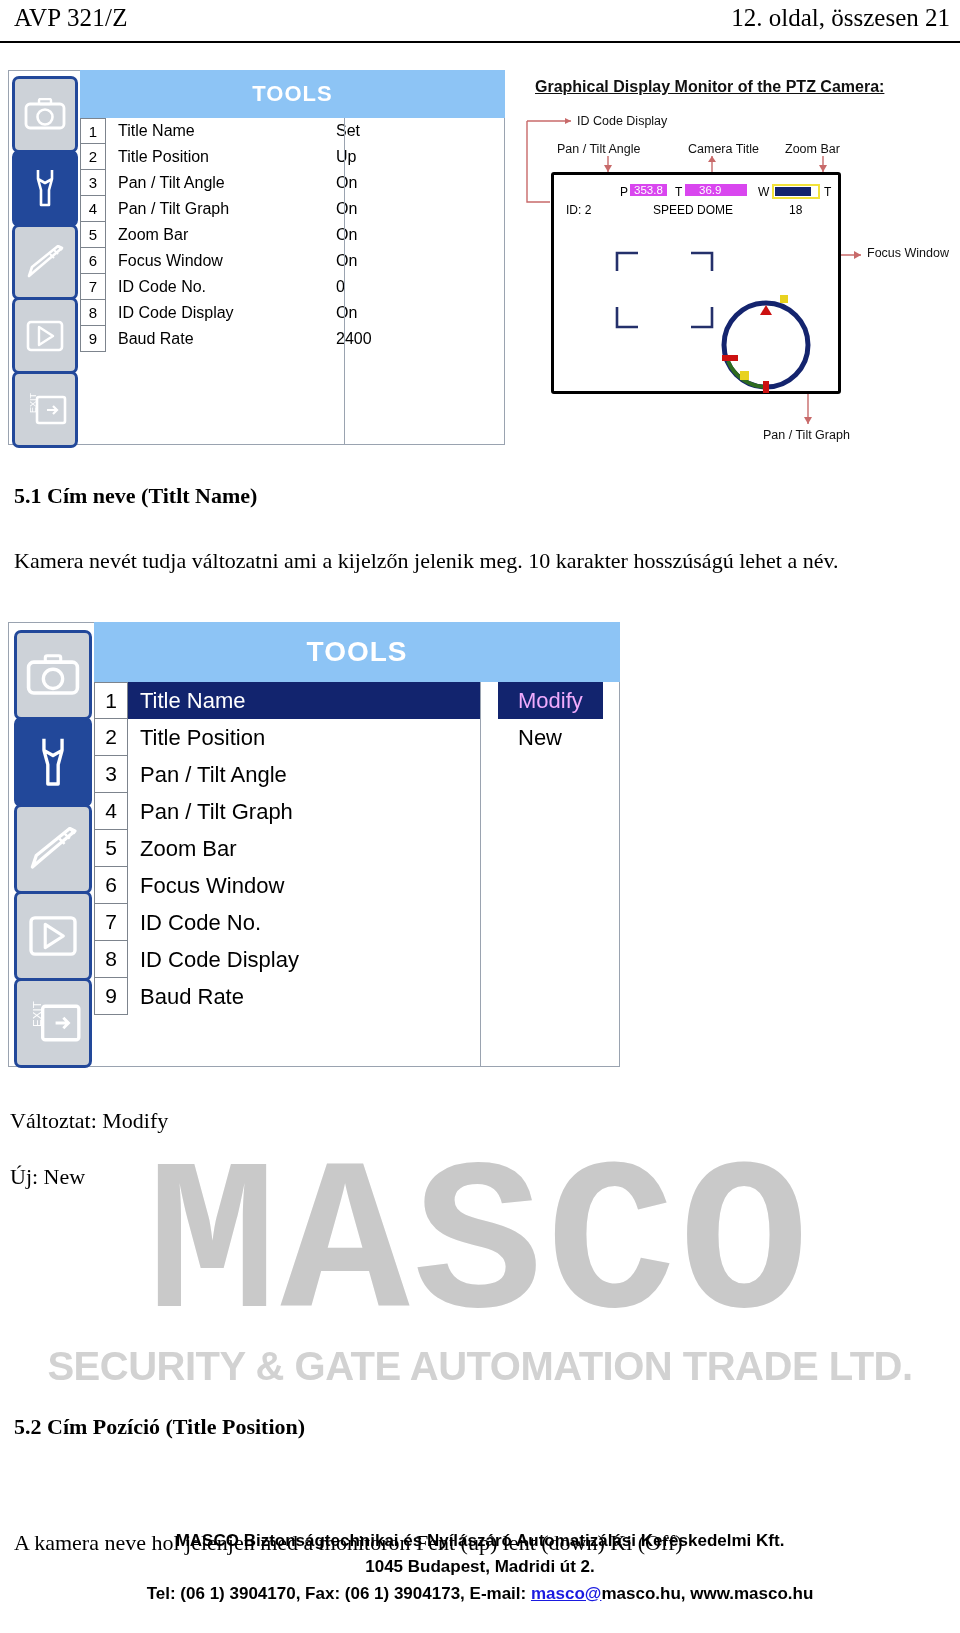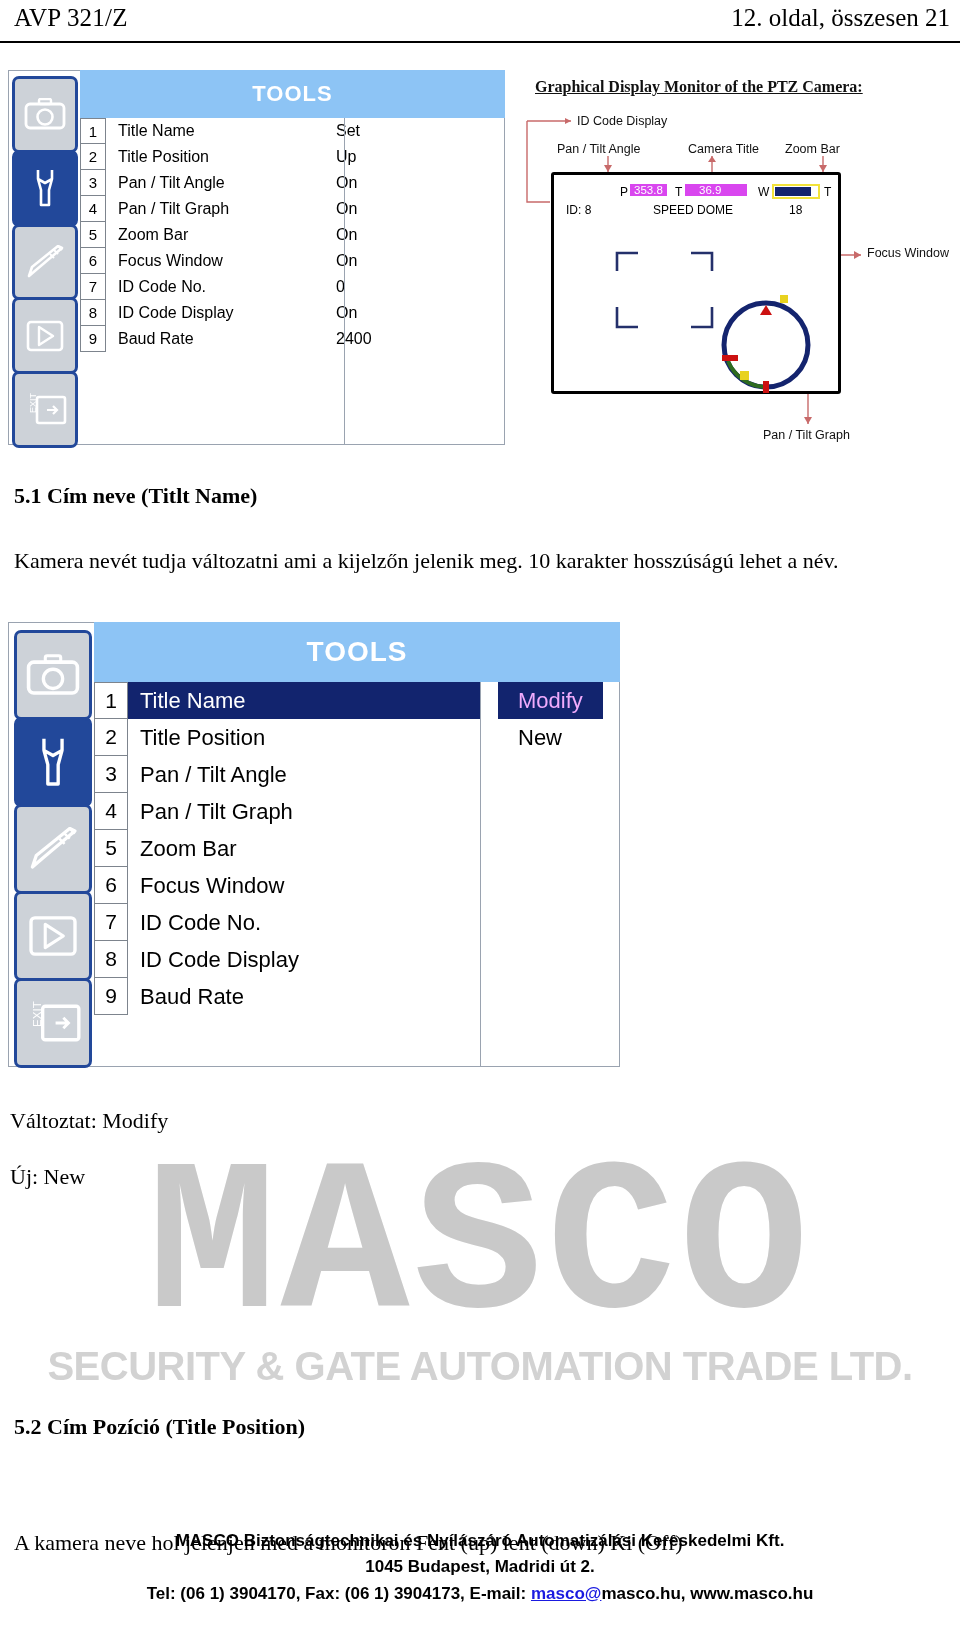--- a/index.html
+++ b/index.html
@@ -59,21 +59,21 @@
     box-sizing:border-box;white-space:nowrap;
   }
   .osd-sep{position:absolute;top:0;bottom:0;width:1px;background:#9aa3b0;}
   .osd-outline{position:absolute;border:1px solid #9aa3b0;box-sizing:border-box;}
   .row-hl{background:#12246e;color:#ffffff;}
   .val-hl{background:#12246e;color:#f0abfc;}
 
   
   .diagram{position:absolute;}
   .dia-title{
-    font-family:Liberation Serif, serif;font-weight:bold;
+    font-family:Liberation Sans, sans-serif;font-weight:bold;
     font-size:16px;text-decoration:underline;color:#111;white-space:nowrap;
   }
   .dia-lbl{
     font-family:"Liberation Sans", sans-serif;font-size:12.5px;color:#111;
     position:absolute;white-space:nowrap;
   }
   .monitor{
     position:absolute;border:3px solid #000;border-radius:3px;background:#fff;
     box-sizing:border-box;
   }
@@ -255,21 +255,21 @@
     <polygon points="303,354 299,347 307,347" fill="#c86a6a"></polygon>
   </svg>
 
   <div class="monitor" style="left:46px;top:102px;width:290px;height:222px;">
 
     <span class="osd-txt" style="left:66px;top:10px;">P</span>
     <span class="val-chip" style="position:absolute;left:76px;top:9px;">353.8</span>
     <span class="osd-txt" style="left:121px;top:10px;">T</span>
     <span class="val-chip" style="position:absolute;left:131px;top:9px;width:44px;text-align:left;padding-left:14px;">36.9</span>
 
-    <span class="osd-txt" style="left:12px;top:28px;">ID: 8</span>
+    <span class="osd-txt" style="left:12px;top:28px;">ID: 2</span>
     <span class="osd-txt" style="left:99px;top:28px;">SPEED DOME</span>
 
     <span class="osd-txt" style="left:204px;top:10px;">W</span>
     <div class="zoombar-outer" style="left:218px;top:9px;width:48px;height:15px;">
       <div class="zoombar-fill" style="width:36px;"></div>
     </div>
     <span class="osd-txt" style="left:270px;top:10px;">T</span>
     <span class="osd-txt" style="left:235px;top:28px;">18</span>
 
     <svg style="position:absolute;left:0;top:0;" width="290" height="222">

